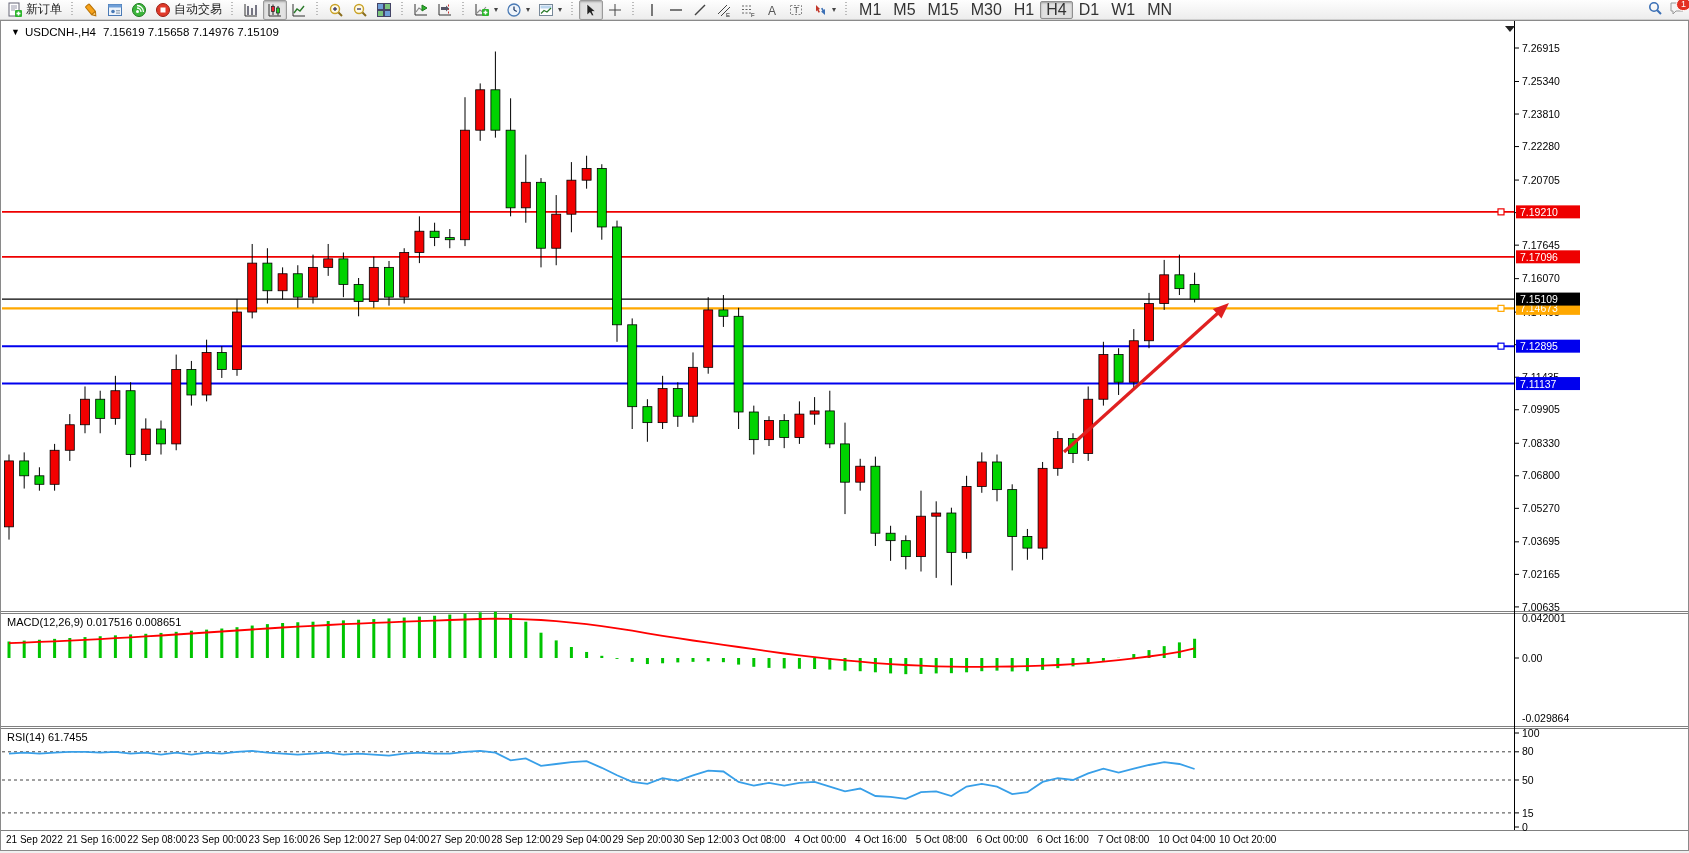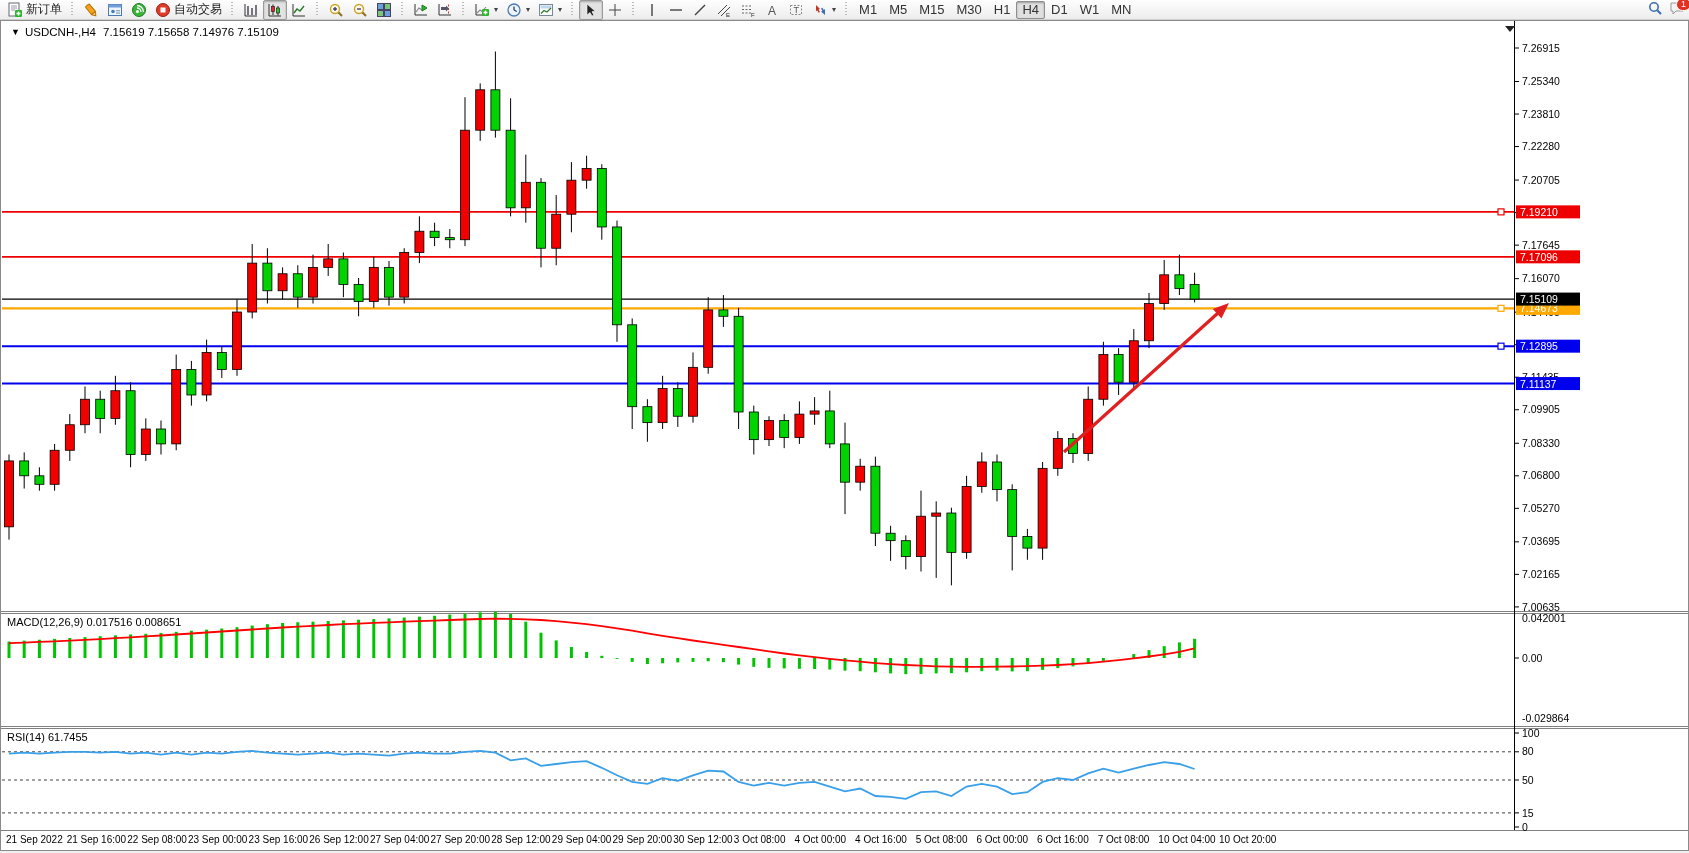--- a/index.html
+++ b/index.html
@@ -10,21 +10,21 @@
     display:flex;align-items:center;font-size:12px;color:#222;}
   .tgroup{display:flex;align-items:center;height:19px;padding:10px 3px;}
   .tsep{width:5px;height:15px;margin:0 1px;
     background-image:repeating-linear-gradient(#bbb 0 1px,transparent 1px 3px);
     background-size:2px 100%;background-repeat:no-repeat;background-position:1px 0;}
   .tbtn{display:flex;align-items:center;gap:3px;padding:1px 3px;border:1px solid transparent;
     border-radius:2px;height:16px;cursor:default;white-space:nowrap;}
   .tbtn.active{border-color:#9a9a9a;background:#e2e2e2;box-shadow:inset 0 1px 2px rgba(0,0,0,.25);}
   .tbtn svg{display:block;}
   .caret{font-size:8px;color:#444;margin-left:1px;}
-  .tf-btn{padding:1px 5px;font-size:13px;color:#333;border:1px solid transparent;height:14px;
+  .tf-btn{padding:1px 5px;font-size:16px;color:#333;border:1px solid transparent;height:14px;
     display:flex;align-items:center;border-radius:2px;}
   .tf-btn.active{border-color:#8f8f8f;background:#e0e0e0;box-shadow:inset 0 1px 2px rgba(0,0,0,.3);}
   .toolbar-right{position:absolute;right:4px;top:0;height:19px;display:flex;align-items:center;gap:6px;}
   .chat-wrap{position:relative;}
   .badge{position:absolute;top:-2px;right:-6px;background:#e33022;color:#fff;font-size:9px;
     border-radius:7px;padding:0 4px;line-height:11px;border:1px solid #fff;}
   
   .chart-window{position:absolute;left:0;top:20px;width:1687px;height:829px;
     border:1px solid #8a8a8a;background:#fff;}
   svg text{font-family:"Liberation Sans",sans-serif;}

